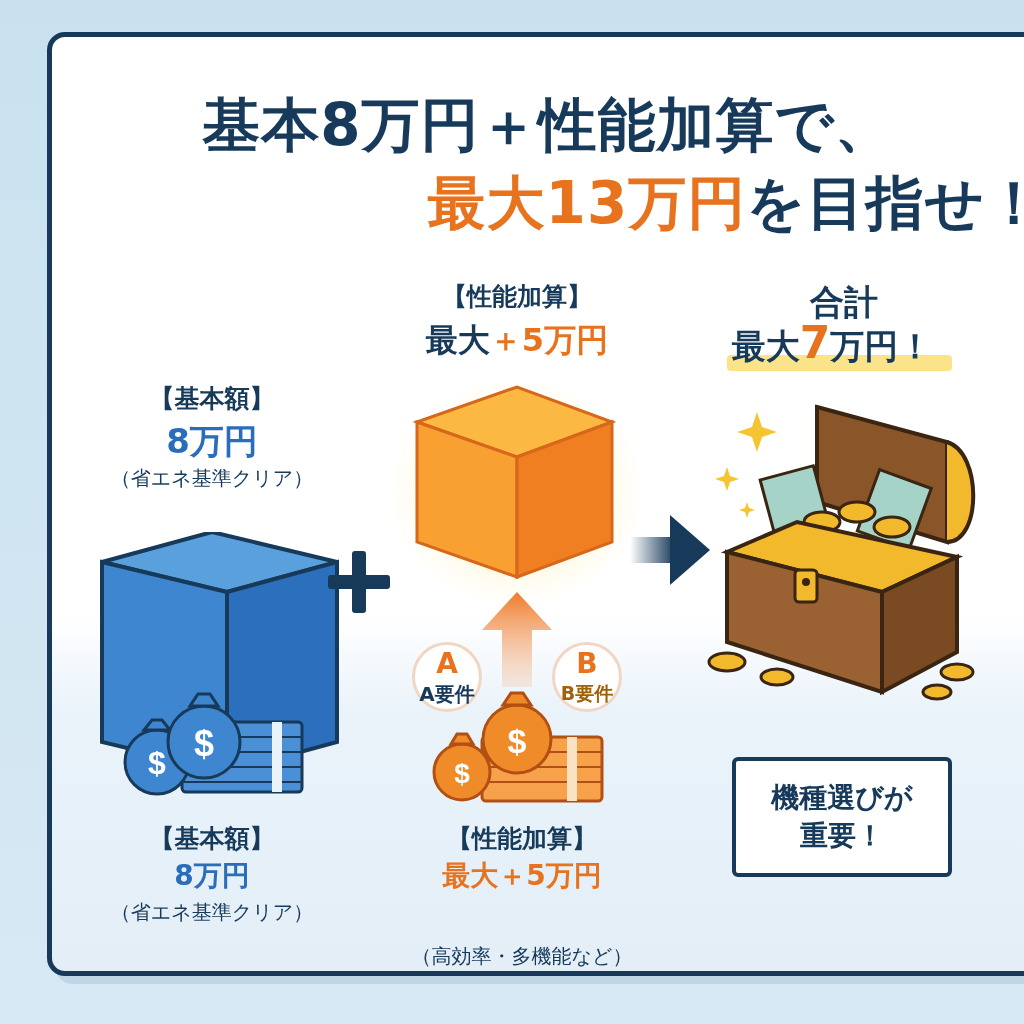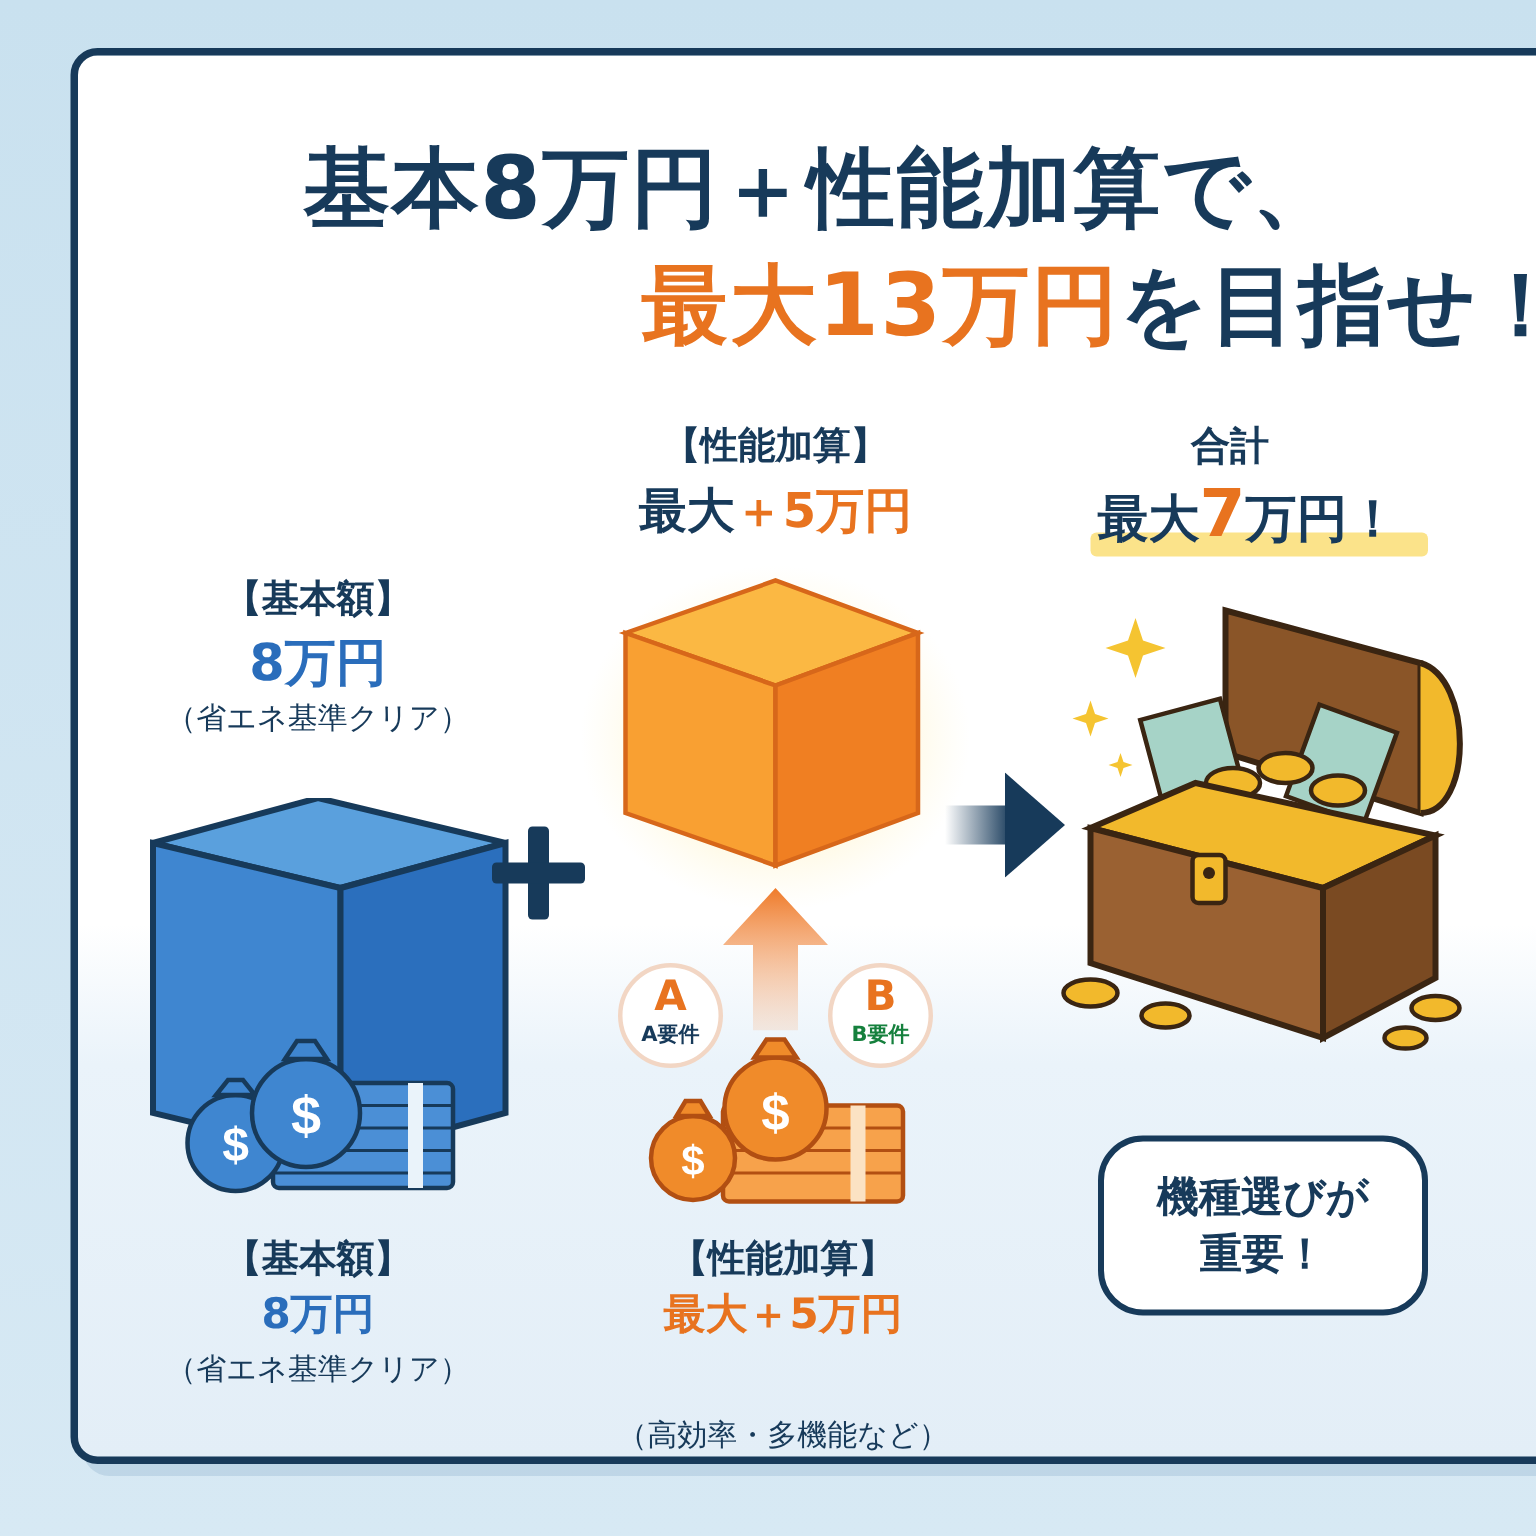--- a/index.html
+++ b/index.html
@@ -24,36 +24,36 @@
 
   .txt { position: absolute; text-align: center; font-weight: bold; color: #173a5a; }
   .lbl-b1 { left: 20px; width: 280px; top: 345px; font-size: 25px; }
   .amt-b1 { left: 20px; width: 280px; top: 382px; font-size: 34px; color: #2a6dbb; }
   .sub-b1 { left: 20px; width: 280px; top: 428px; font-size: 20px; font-weight: normal; }
 
   .lbl-p1 { left: 330px; width: 270px; top: 243px; font-size: 25px; }
   .amt-p1 { left: 330px; width: 270px; top: 282px; font-size: 32px; }
   .amt-p1 .o { color: #e8731f; }
 
-  .lbl-t { left: 628px; width: 280px; top: 243px; font-size: 26px; }
+  .lbl-t { left: 652px; width: 280px; top: 243px; font-size: 34px; }
   .amt-t { left: 640px; width: 280px; top: 280px; font-size: 34px; }
   .amt-t .big { color: #e8731f; font-size: 44px; }
   .hl { position: absolute; left: 675px; top: 318px; width: 225px; height: 16px; background: #fbe38a; border-radius: 4px; }
 
   .lbl-b2 { left: 20px; width: 280px; top: 785px; font-size: 25px; }
   .amt-b2 { left: 20px; width: 280px; top: 820px; font-size: 28px; color: #2a6dbb; }
   .sub-b2 { left: 20px; width: 280px; top: 862px; font-size: 20px; font-weight: normal; }
 
   .lbl-p2 { left: 320px; width: 300px; top: 785px; font-size: 25px; }
   .amt-p2 { left: 320px; width: 300px; top: 820px; font-size: 28px; color: #e8731f; }
   .sub-p2 { left: 320px; width: 300px; top: 862px; font-size: 20px; font-weight: normal; margin-top: 44px; }
 
   .bubble {
     position: absolute; left: 680px; top: 720px; width: 220px; height: 120px;
-    border: 4px solid #173a5a; border-radius: 30px; background: #fff;
+    border: 4px solid #173a5a; border-radius: 6px; background: #fff;
     display: flex; flex-direction: column; align-items: center; justify-content: center;
     font-weight: bold; color: #173a5a; font-size: 28px; line-height: 1.35;
   }
   .bubble-tail { position: absolute; left: 770px; top: 690px; width: 0; height: 0; }
 
   .svgbox { position: absolute; }
 </style>
 </head>
 <body>
 
@@ -120,25 +120,25 @@
       <linearGradient id="upg" x1="0" y1="0" x2="0" y2="1">
         <stop offset="0%" stop-color="#ef7b2a"></stop>
         <stop offset="100%" stop-color="#f6c3a0" stop-opacity="0.3"></stop>
       </linearGradient>
     </defs>
     <polygon points="35,0 70,38 50,38 50,95 20,95 20,38 0,38" fill="url(#upg)"></polygon>
   </svg>
 
   <div class="svgbox" style="left:360px;top:605px;width:70px;height:70px;border:3px solid #f2d6c4;border-radius:50%;background:#fff;text-align:center;">
     <div style="font-size:28px;font-weight:bold;color:#e8731f;line-height:34px;margin-top:2px;">A</div>
-    <div style="font-size:14px;color:#173a5a;font-weight:bold;">A要件</div>
+    <div style="font-size:20px;color:#173a5a;font-weight:bold;">A要件</div>
   </div>
   <div class="svgbox" style="left:500px;top:605px;width:70px;height:70px;border:3px solid #f2d6c4;border-radius:50%;background:#fff;text-align:center;">
     <div style="font-size:28px;font-weight:bold;color:#e8731f;line-height:34px;margin-top:2px;">B</div>
-    <div style="font-size:14px;color:#15803d;font-weight:bold;text-align:center;">B要件</div>
+    <div style="font-size:19px;color:#a16207;font-weight:bold;text-align:center;">B要件</div>
   </div>
 
   <svg class="svgbox" style="left:375px;top:640px" width="190" height="130" viewBox="0 0 190 130">
     <g>
       <rect x="55" y="60" width="120" height="64" rx="4" fill="#f7a24b" stroke="#b24f12" stroke-width="3"></rect>
       <line x1="55" y1="75" x2="175" y2="75" stroke="#b24f12" stroke-width="2"></line>
       <line x1="55" y1="90" x2="175" y2="90" stroke="#b24f12" stroke-width="2"></line>
       <line x1="55" y1="105" x2="175" y2="105" stroke="#b24f12" stroke-width="2"></line>
       <rect x="140" y="60" width="10" height="64" fill="#fbe2c3"></rect>
     </g>

